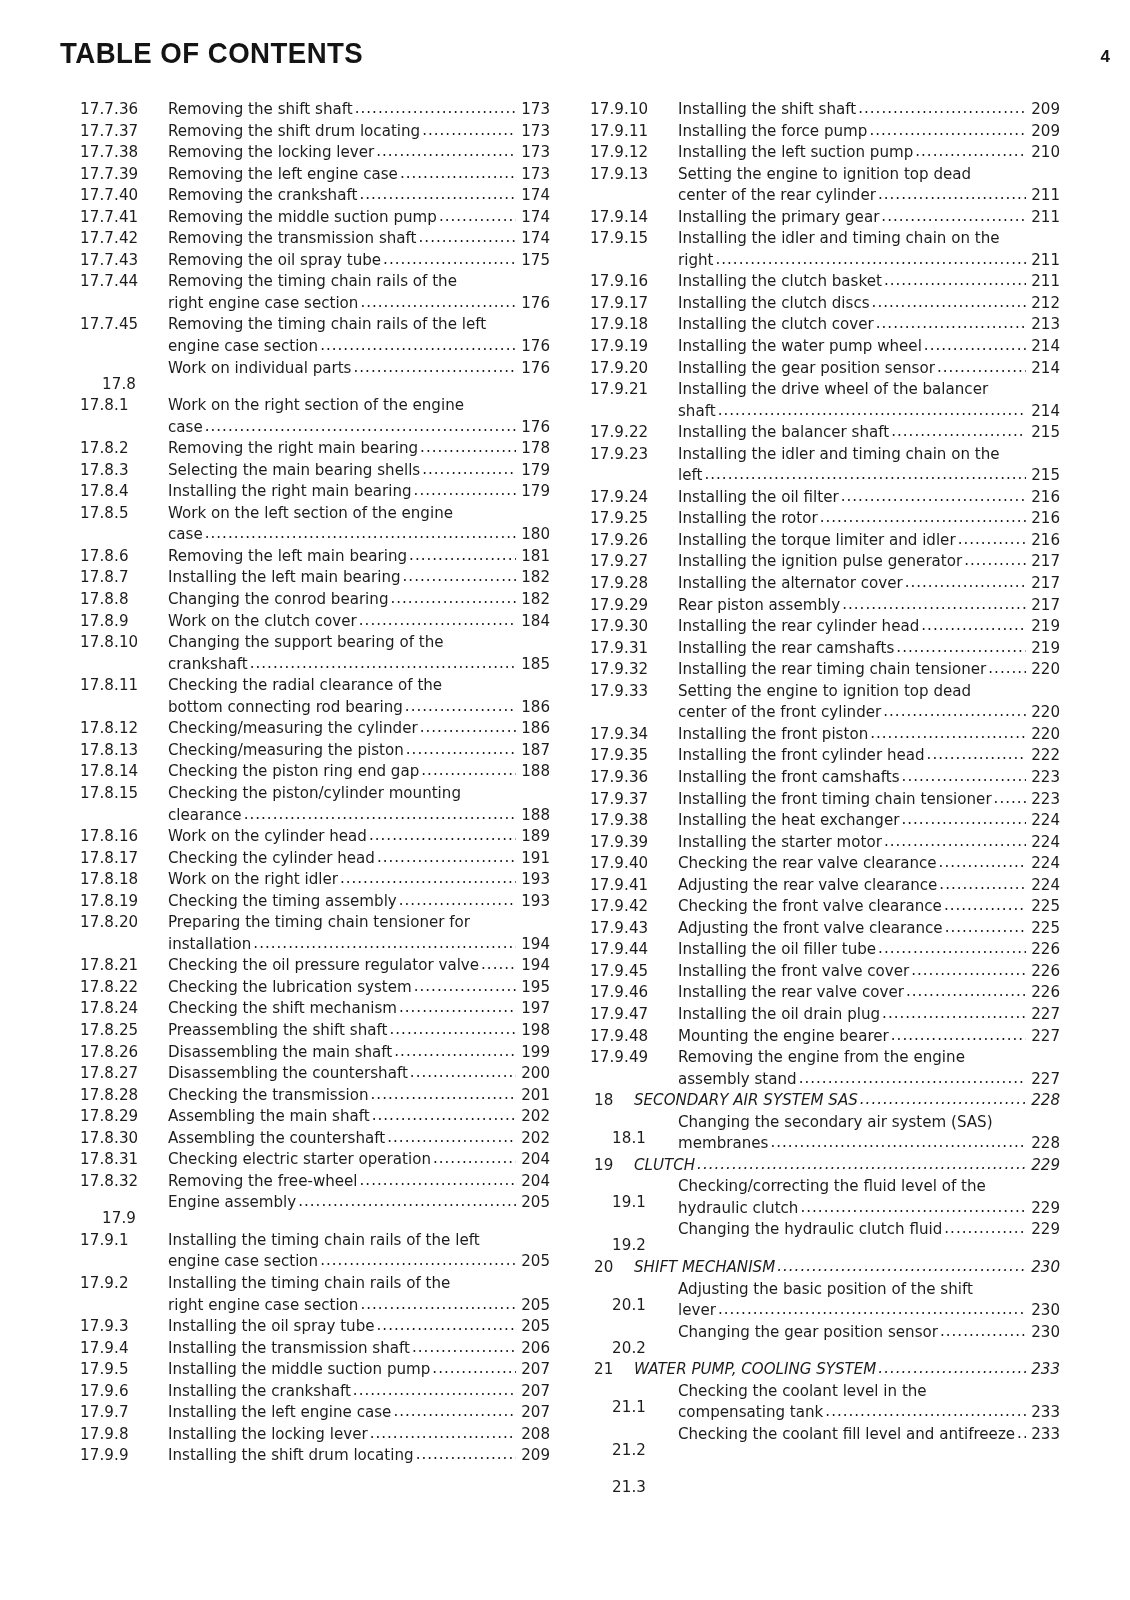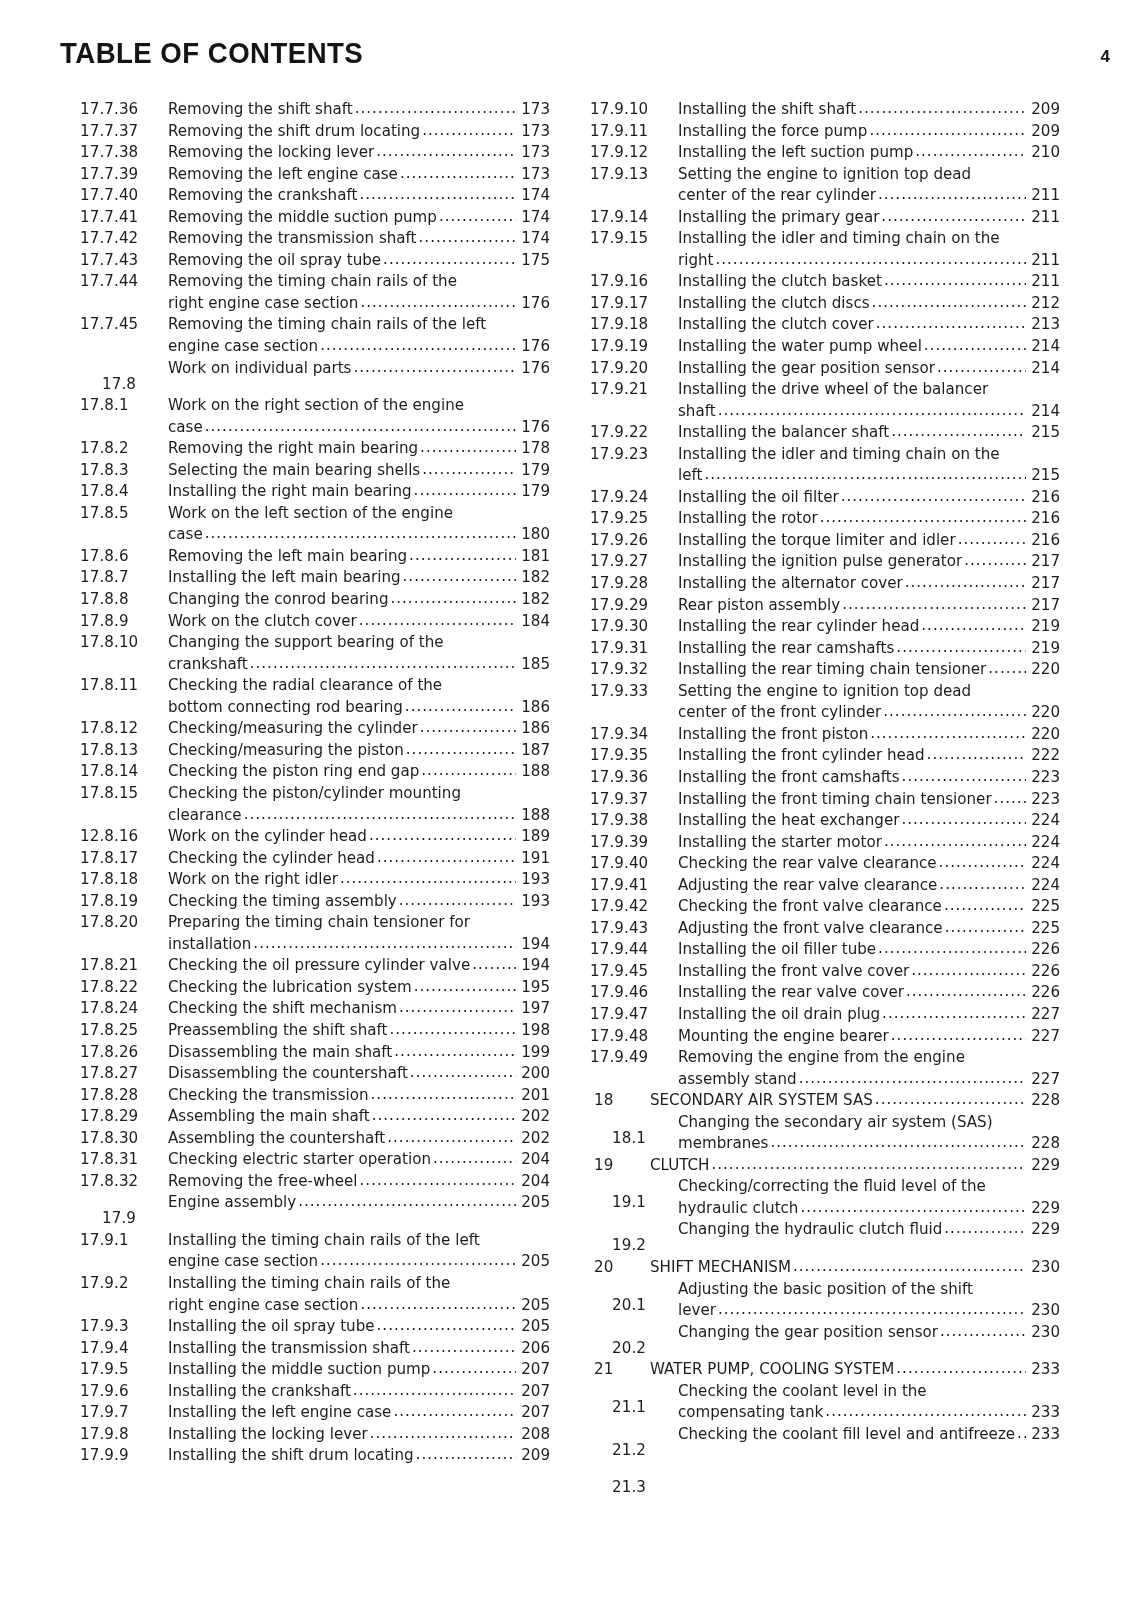--- a/index.html
+++ b/index.html
@@ -90,21 +90,21 @@
   .toc-body {
     flex: 1 1 auto;
     min-width: 0;
   }
 
   
   .lvl1 > .toc-num { width: 40px;  margin-left: 4px;  }
   .lvl2 > .toc-num { width: 66px;  margin-left: 22px; margin-top: 16px; }
   .lvl3 > .toc-num { width: 88px;  margin-left: 0px;  }
 
-  .lvl1 > .toc-body { margin-left: 16px; }
+  .lvl1 > .toc-body { margin-left: 0px; font-style: italic; }
   .lvl2 > .toc-body { margin-left: 0px; }
   .lvl3 > .toc-body { margin-left: 0px; }
 
   
   .line {
     display: flex;
     align-items: baseline;
     width: 100%;
   }
   .line-text {
@@ -420,21 +420,21 @@
               <span class="line-text">Checking the piston/cylinder mounting</span>
             </div>
             <div class="line">
               <span class="line-text">clearance</span>
               <span class="leader"></span>
               <span class="pageno">188</span>
             </div>
           </div>
         </div>
         <div class="toc-entry lvl3">
-          <div class="toc-num">12.8.16</div>
+          <div class="toc-num">17.8.16</div>
           <div class="toc-body">
             <div class="line">
               <span class="line-text">Work on the cylinder head</span>
               <span class="leader"></span>
               <span class="pageno">189</span>
             </div>
           </div>
         </div>
         <div class="toc-entry lvl3">
           <div class="toc-num">17.8.17</div>
@@ -476,21 +476,21 @@
               <span class="line-text">installation</span>
               <span class="leader"></span>
               <span class="pageno">194</span>
             </div>
           </div>
         </div>
         <div class="toc-entry lvl3">
           <div class="toc-num">17.8.21</div>
           <div class="toc-body">
             <div class="line">
-              <span class="line-text">Checking the oil pressure cylinder valve</span>
+              <span class="line-text">Checking the oil pressure regulator valve</span>
               <span class="leader"></span>
               <span class="pageno">194</span>
             </div>
           </div>
         </div>
         <div class="toc-entry lvl3">
           <div class="toc-num">17.8.22</div>
           <div class="toc-body">
             <div class="line">
               <span class="line-text">Checking the lubrication system</span>

